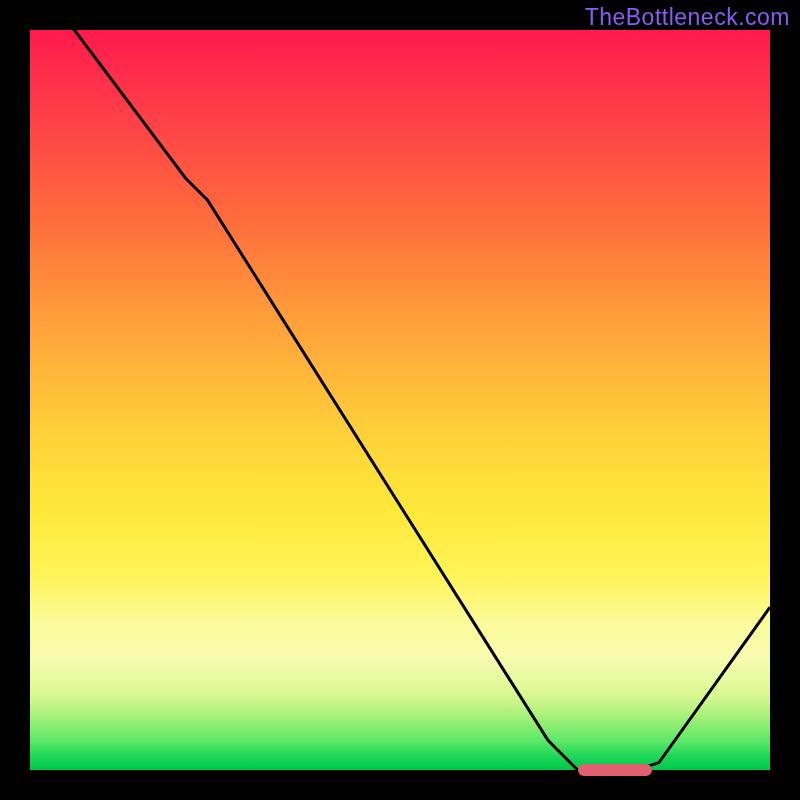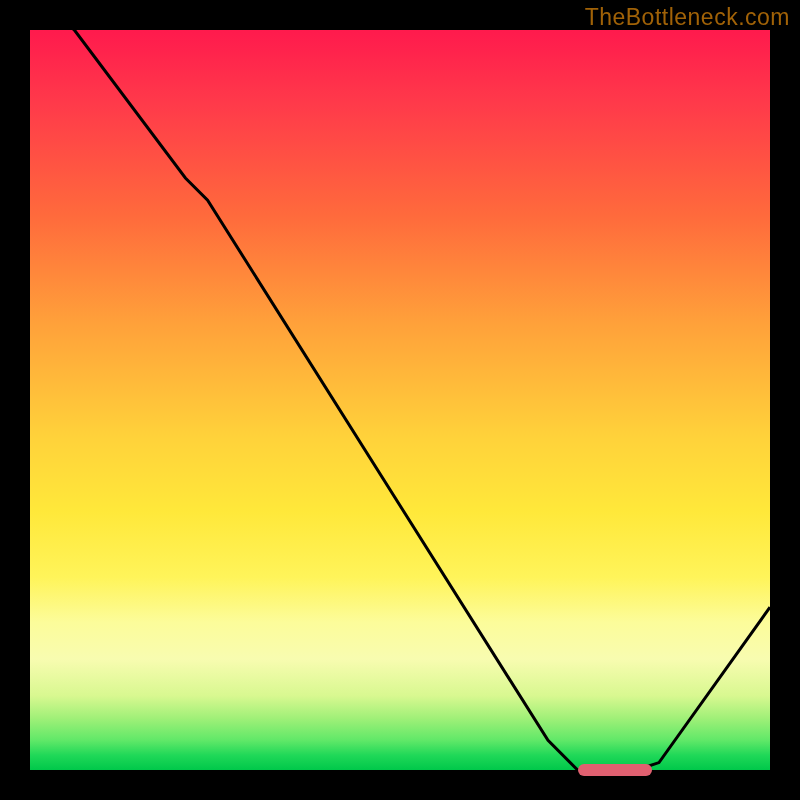--- a/index.html
+++ b/index.html
@@ -14,21 +14,21 @@
   .outer {
     position: relative;
     width: 800px;
     height: 800px;
     background: #000;
   }
   .watermark {
     position: absolute;
     top: 4px;
     right: 10px;
-    color: #a16207;
+    color: #8b5cf6;
     font-size: 23px;
     font-weight: 500;
     letter-spacing: 0.5px;
     z-index: 5;
   }
   
   .plot {
     position: absolute;
     left: 30px;
     top: 30px;

